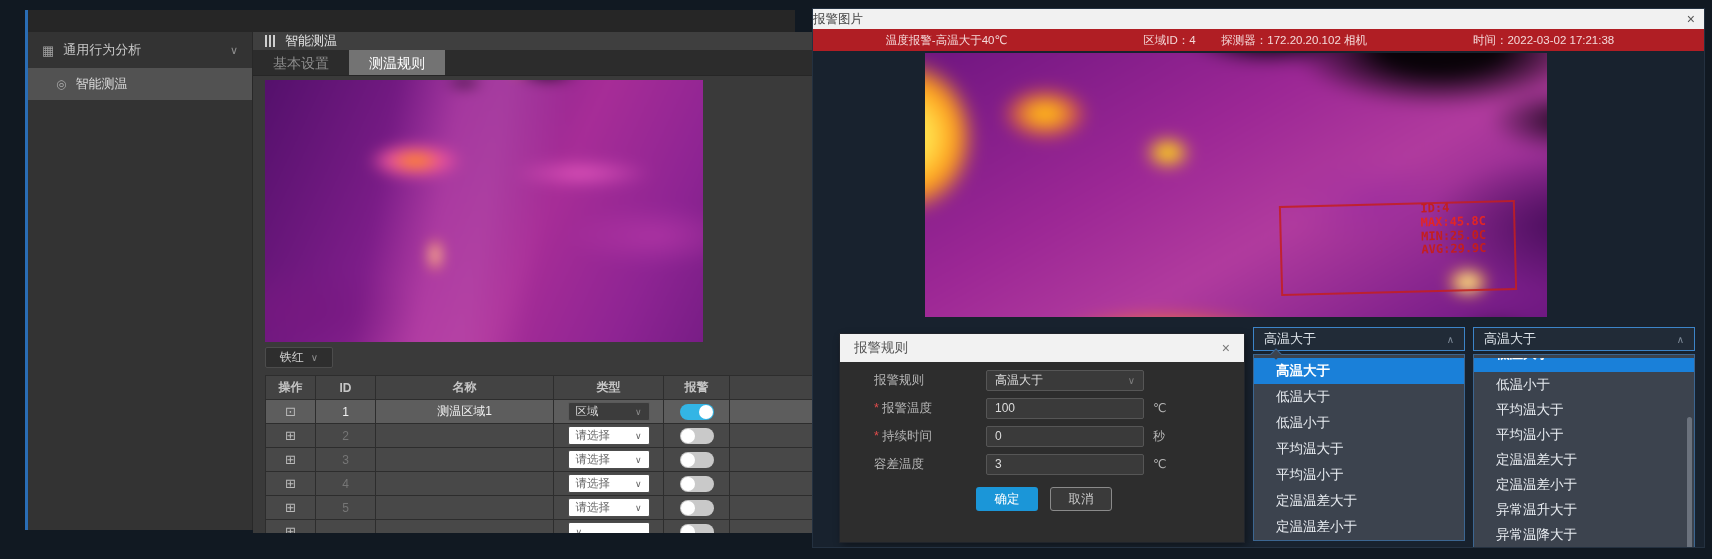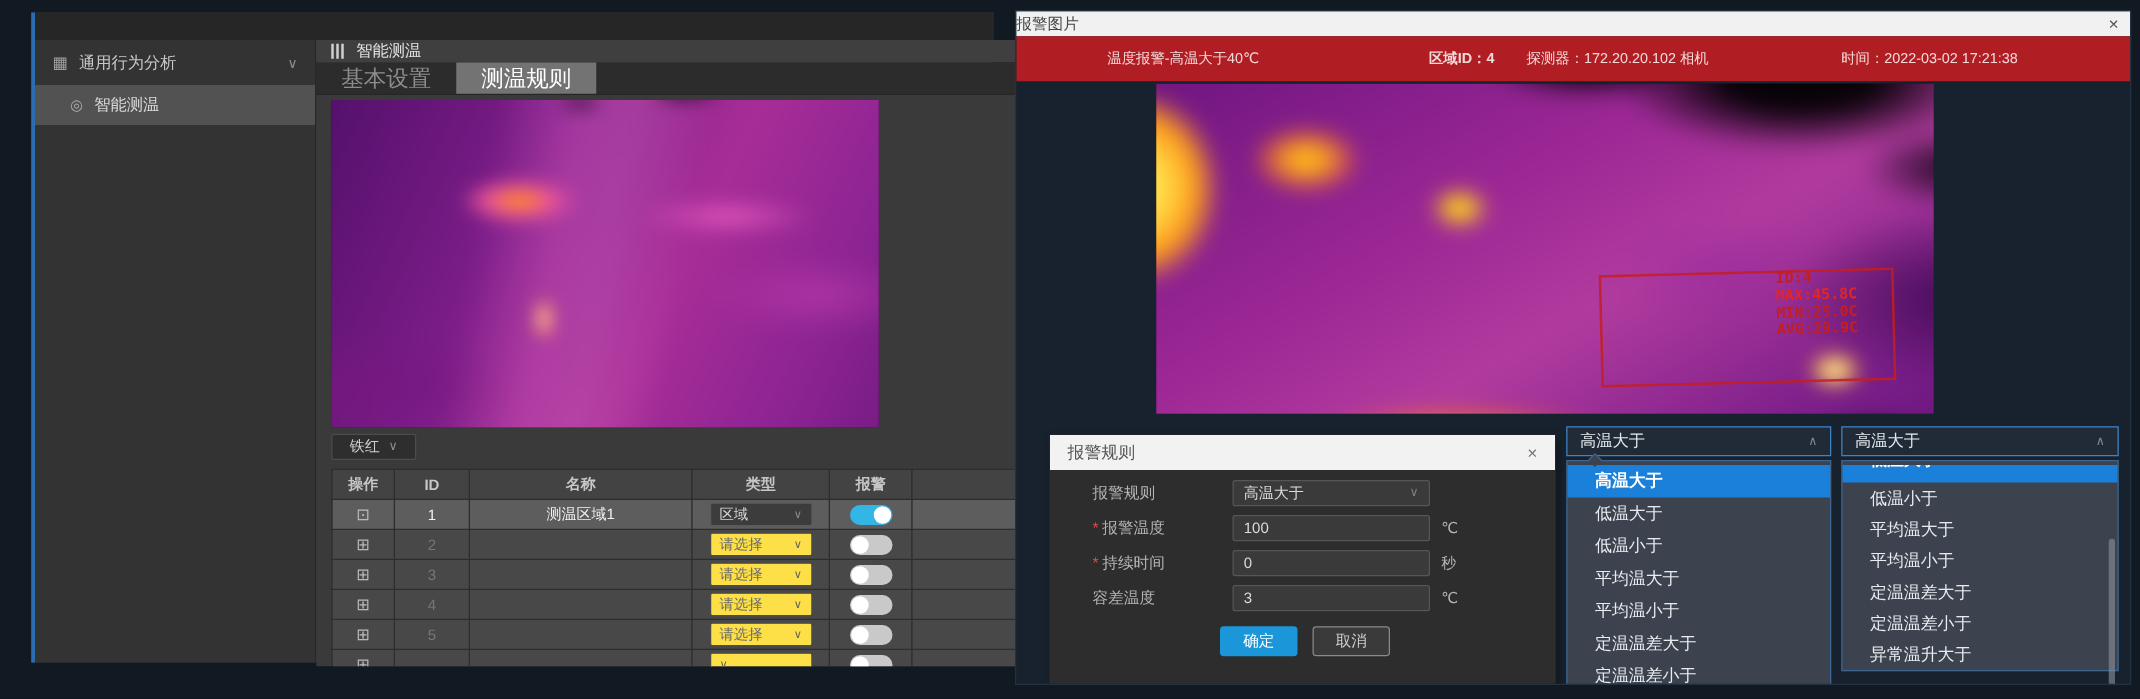--- a/index.html
+++ b/index.html
@@ -16,21 +16,21 @@
   .side-group .gicon { color:#9f9f9f; font-size:13px; }
   .side-group .chev { margin-left:auto; color:#8f8f8f; font-size:11px; }
   .side-item { height:32px; display:flex; align-items:center; gap:9px; padding:0 12px 0 28px; color:#dadada; font-size:13px; }
   .side-item .gicon { color:#aaaaaa; font-size:12px; }
   .side-item.active { background:#525252; }
   .lmain { flex:1; display:flex; flex-direction:column; border-left:1px solid #282828; }
   .lt-title { height:26px; background:#3f3f3f; display:flex; align-items:center; gap:10px; padding:0 12px; color:#e3e3e3; font-size:13px; }
   .bars { display:inline-flex; gap:2px; align-items:center; }
   .bars i { width:2px; height:12px; background:#cfcfcf; display:block; }
   .tabs { height:26px; display:flex; background:#2c2c2c; border-bottom:1px solid #262626; }
-  .tab { padding:0 20px; line-height:26px; font-size:18px; color:#8d8d8d; }
+  .tab { padding:0 20px; line-height:26px; font-size:14px; color:#8d8d8d; }
   .tab.active { background:#737373; color:#ffffff; }
   .lcontent { flex:1; background:#3a3a3a; padding:4px 8px 0 12px; position:relative; }
 
   .thermal-sm { width:438px; height:262px; position:relative; overflow:hidden; background:#30063f; }
   .thermal-sm .grad { position:absolute; inset:-26px; filter:blur(7px);
     background:
       radial-gradient(ellipse 46px 15px at 63% 6%, rgba(8,0,10,.92), transparent 72%),
       radial-gradient(ellipse 28px 11px at 46% 9%, rgba(15,0,18,.8), transparent 72%),
       radial-gradient(ellipse 10px 8px at 57% 5%, #ff9d2e, transparent 75%),
       radial-gradient(ellipse 62px 24px at 36% 34%, #ff8c1a 8%, #e8519e 45%, transparent 78%),
@@ -46,38 +46,38 @@
 
   .tblwrap { margin-top:7px; position:relative; width:716px; }
   .tbl-clip { height:158px; overflow:hidden; width:704px; }
   table { border-collapse:collapse; width:704px; table-layout:fixed; font-size:12px; }
   th { background:#434343; height:24px; font-weight:bold; border:1px solid #2d2d2d; color:#c6c6c6; }
   td { height:24px; text-align:center; border:1px solid #2d2d2d; background:#484848; color:#767676; }
   tr.sel td { background:#5d5d5d; color:#f0f0f0; }
   .opicon { font-size:13px; color:#b9b9b9; }
   .mini-select { display:inline-flex; width:82px; height:19px; border:1px solid #5a5a5a; background:#3c3c3c; align-items:center; justify-content:space-between; padding:0 7px; border-radius:2px; font-size:11.5px; color:#d8d8d8; }
   .mini-select .chev { font-size:9px; color:#8d8d8d; }
-  .mini-select.dim { border-color:#4c4c4c; background:#fde047; color:#6a6a6a; }
+  .mini-select.dim { border-color:#4c4c4c; background:#ffffff; color:#6a6a6a; }
   .mini-select.dim .chev { color:#5f5f5f; }
   .toggle { width:34px; height:16px; border-radius:8px; background:#c9c9c9; position:relative; display:inline-block; vertical-align:middle; }
   .toggle::after { content:""; position:absolute; width:14px; height:14px; border-radius:50%; background:#ffffff; top:1px; left:1px; }
   .toggle.on { background:#33b5e5; }
   .toggle.on::after { left:auto; right:1px; }
   .gear { font-size:13px; color:#5f5f5f; }
   tr.sel .gear { color:#bdbdbd; }
   .vscroll { position:absolute; right:0; top:25px; width:7px; height:132px; background:#3e3e3e; }
   .vthumb { width:7px; height:30px; background:#6c6c6c; border-radius:3px; }
 
   
   .rwin { position:absolute; left:812px; top:8px; width:893px; height:540px; background:#18222e; overflow:hidden; border:1px solid #243140; }
   .rtitle { height:20px; background:#f1f1f1; color:#454545; font-size:12.5px; display:flex; align-items:center; justify-content:flex-start; position:relative; }
   .rclose { position:absolute; right:9px; top:2px; color:#555; font-size:14px; }
-  .banner { height:36px; background:#b01e24; position:relative; color:#f4d9d9; font-size:11.5px; }
+  .banner { height:22px; background:#b01e24; position:relative; color:#f4d9d9; font-size:11.5px; }
   .banner span { position:absolute; top:50%; transform:translate(-50%,-50%); white-space:nowrap; }
-  .b1 { left:15%; } .b2 { left:40%;font-weight:bold; } .b3 { left:54%; } .b4 { left:82%; }
+  .b1 { left:15%; } .b2 { left:40%; } .b3 { left:54%; } .b4 { left:82%; }
   .rbody { position:relative; height:496px; }
 
   .thermal-lg { position:absolute; left:112px; top:2px; width:622px; height:264px; overflow:hidden; background:#240330; }
   .thermal-lg .grad { position:absolute; inset:-30px; filter:blur(8px);
     background:
       radial-gradient(ellipse 200px 78px at 80% 8%, rgba(0,0,0,.95) 30%, transparent 75%),
       radial-gradient(ellipse 120px 48px at 55% 2%, rgba(5,0,8,.9) 35%, transparent 75%),
       radial-gradient(ellipse 100px 42px at 98% 30%, rgba(5,0,8,.85), transparent 75%),
       radial-gradient(ellipse 80px 92px at 2% 35%, #ffe14d 25%, #ff9d1a 60%, transparent 85%),
       radial-gradient(ellipse 55px 34px at 22% 28%, #ffb41a 20%, rgba(255,122,30,.6) 55%, transparent 80%),
@@ -346,19 +346,20 @@
         <div class="dd-list">
           <div class="partial">
               <span>低温大于</span>
             </div>
           <div class="dd-opt">低温小于</div>
           <div class="dd-opt">平均温大于</div>
           <div class="dd-opt">平均温小于</div>
           <div class="dd-opt">定温温差大于</div>
           <div class="dd-opt">定温温差小于</div>
           <div class="dd-opt">异常温升大于</div>
+          <div class="dd-opt">异常温降大于</div>
           <div class="dd-scroll"></div>
         </div>
       </div>
 
     </div>
   </section>
 </div>
 
 </body></html>

